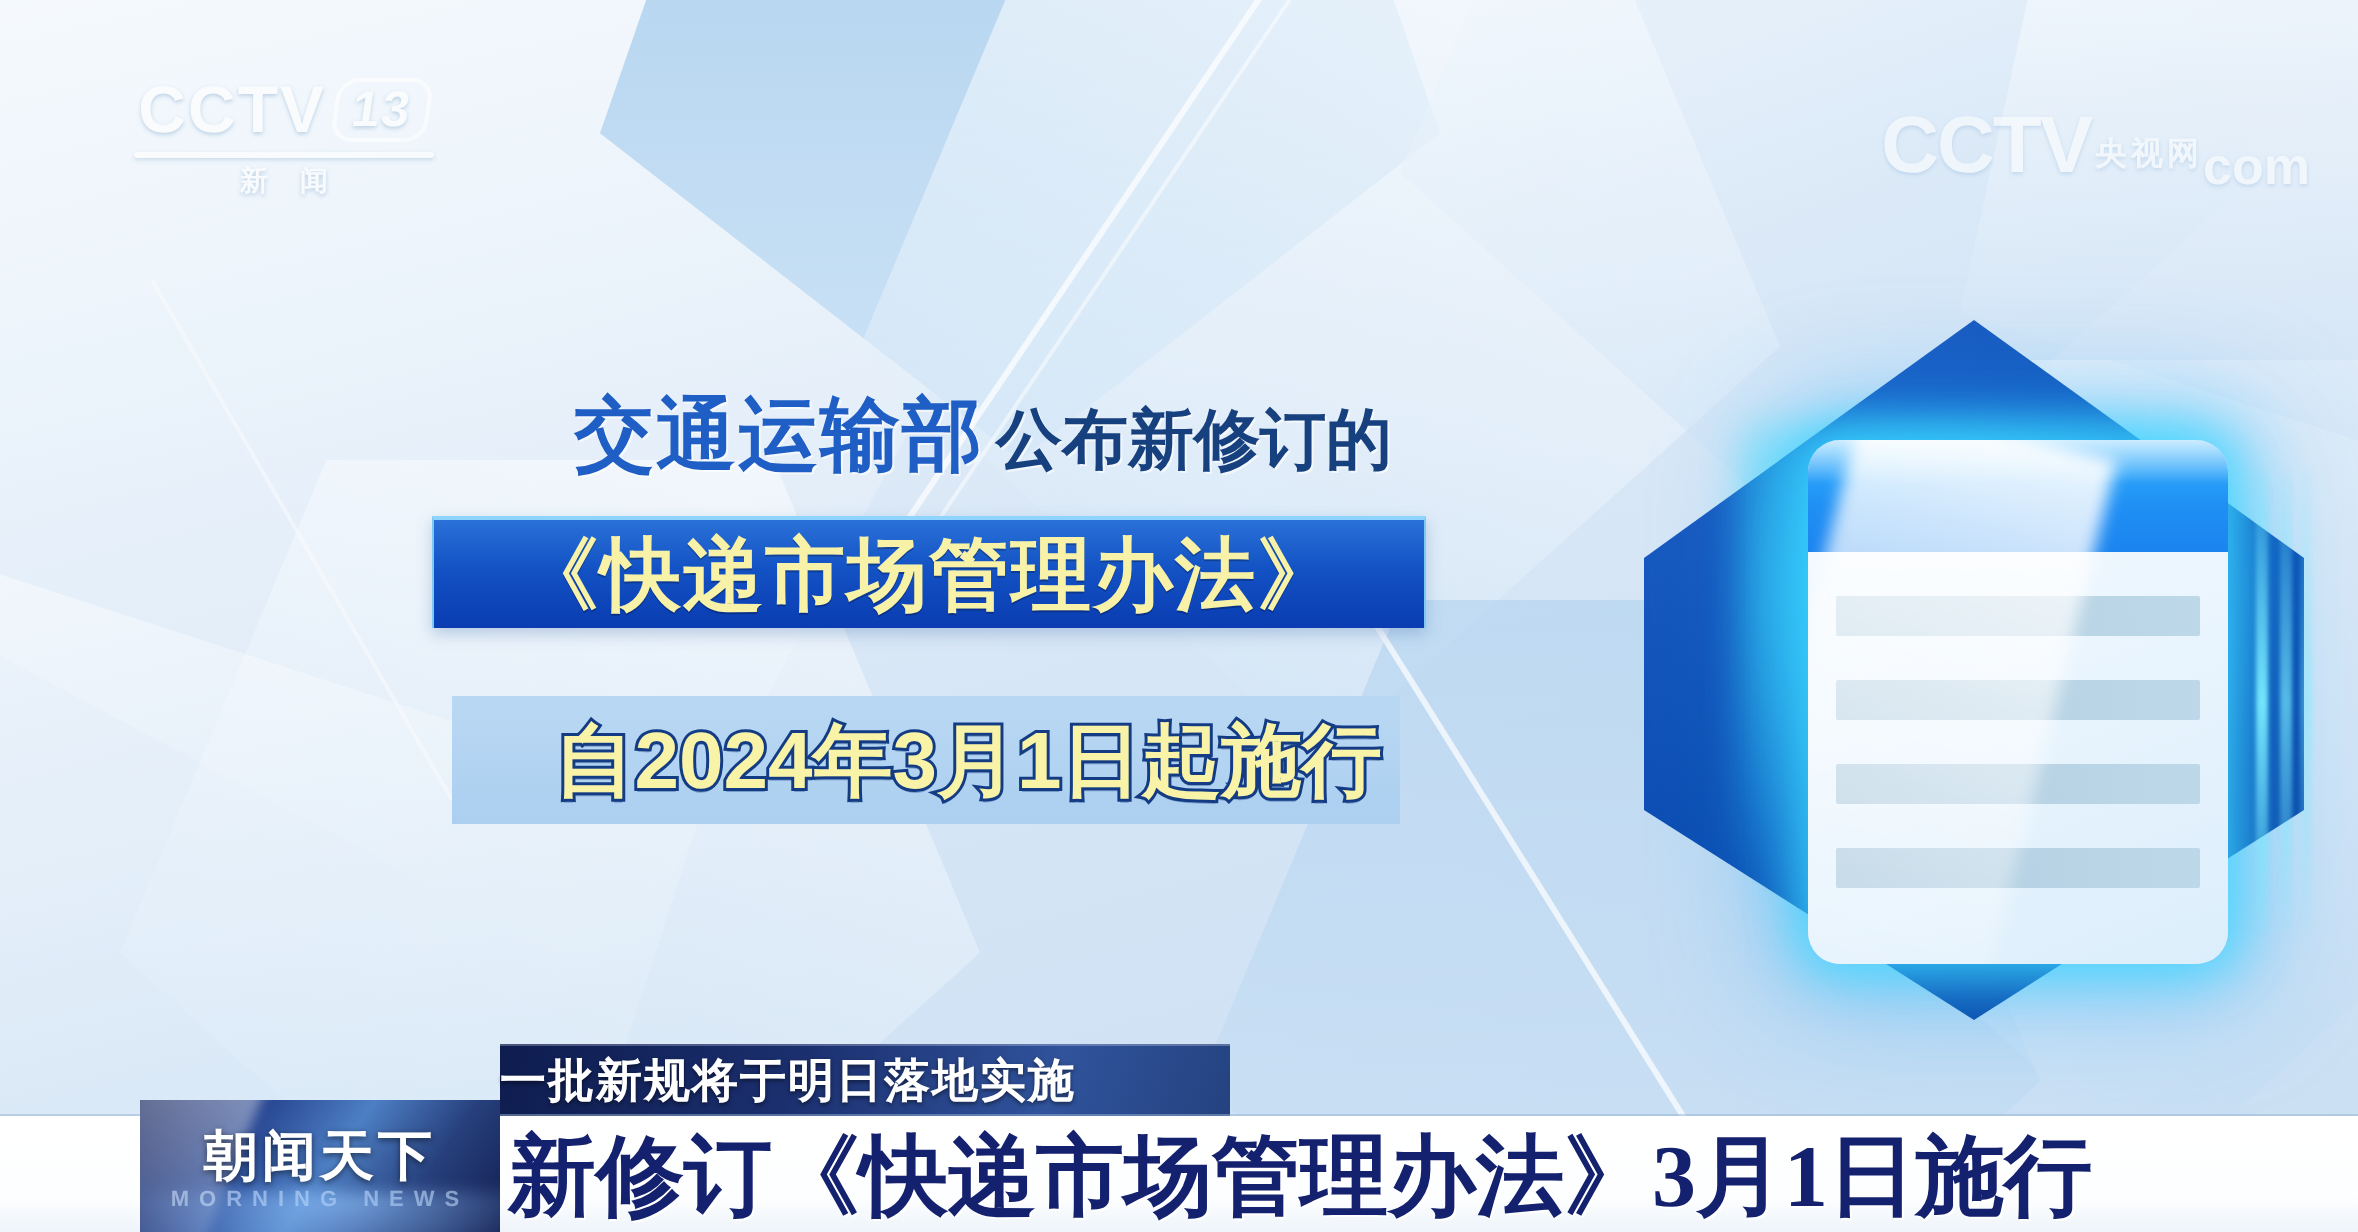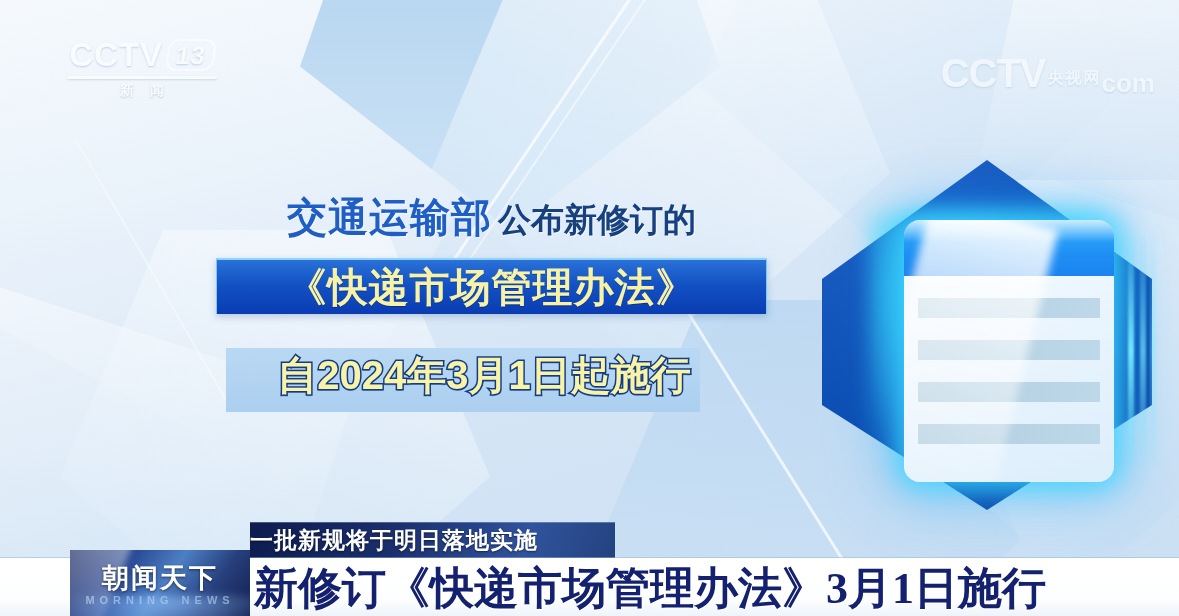--- a/index.html
+++ b/index.html
@@ -148,38 +148,38 @@
     font-size:40px; font-weight:bold; color:#1f5ec4; letter-spacing:1px;
     text-shadow:1px 1px 0 rgba(255,255,255,.6);
   }
   .line1 .rest{
     font-size:33px; font-weight:bold; color:#17407e; letter-spacing:0;
     margin-left:6px;
     text-shadow:1px 1px 0 rgba(255,255,255,.6);
   }
 
   .banner-blue{
-    position:absolute; left:216px; top:258px; width:551px; height:56px;
+    position:absolute; left:216px; top:258px; width:497px; height:56px;
     background:linear-gradient(180deg,#2a71d8 0%,#1352c4 45%,#0a3cb2 100%);
     border-top:2px solid #8fd4ff;
     border-left:1px solid #7ec8f7;
     border-right:1px solid #7ec8f7;
     box-shadow:0 3px 7px rgba(90,130,180,.35);
     display:flex; align-items:center; justify-content:center;
   }
   .banner-blue .txt{
     font-size:40px; font-weight:bold; letter-spacing:1px;
     color:#f7f2a8; white-space:nowrap;
     text-shadow:0 1px 0 rgba(0,0,0,.25);
   }
 
   .banner-light{
     position:absolute; left:226px; top:348px; width:474px; height:64px;
     background:linear-gradient(180deg,#b9d8f3 0%,#accff0 100%);
-    display:flex; align-items:flex-start; justify-content:center;padding-left:42px;
+    display:flex; align-items:center; justify-content:center;padding-left:42px;
   }
   .banner-light .txt{
     font-size:40px; font-weight:bold; letter-spacing:0;
     color:#f8f3a6; white-space:nowrap;
     -webkit-text-stroke:3px #143c85;
     paint-order:stroke fill;
     text-shadow:0 2px 0 rgba(20,60,133,.35);
   }
 
   

